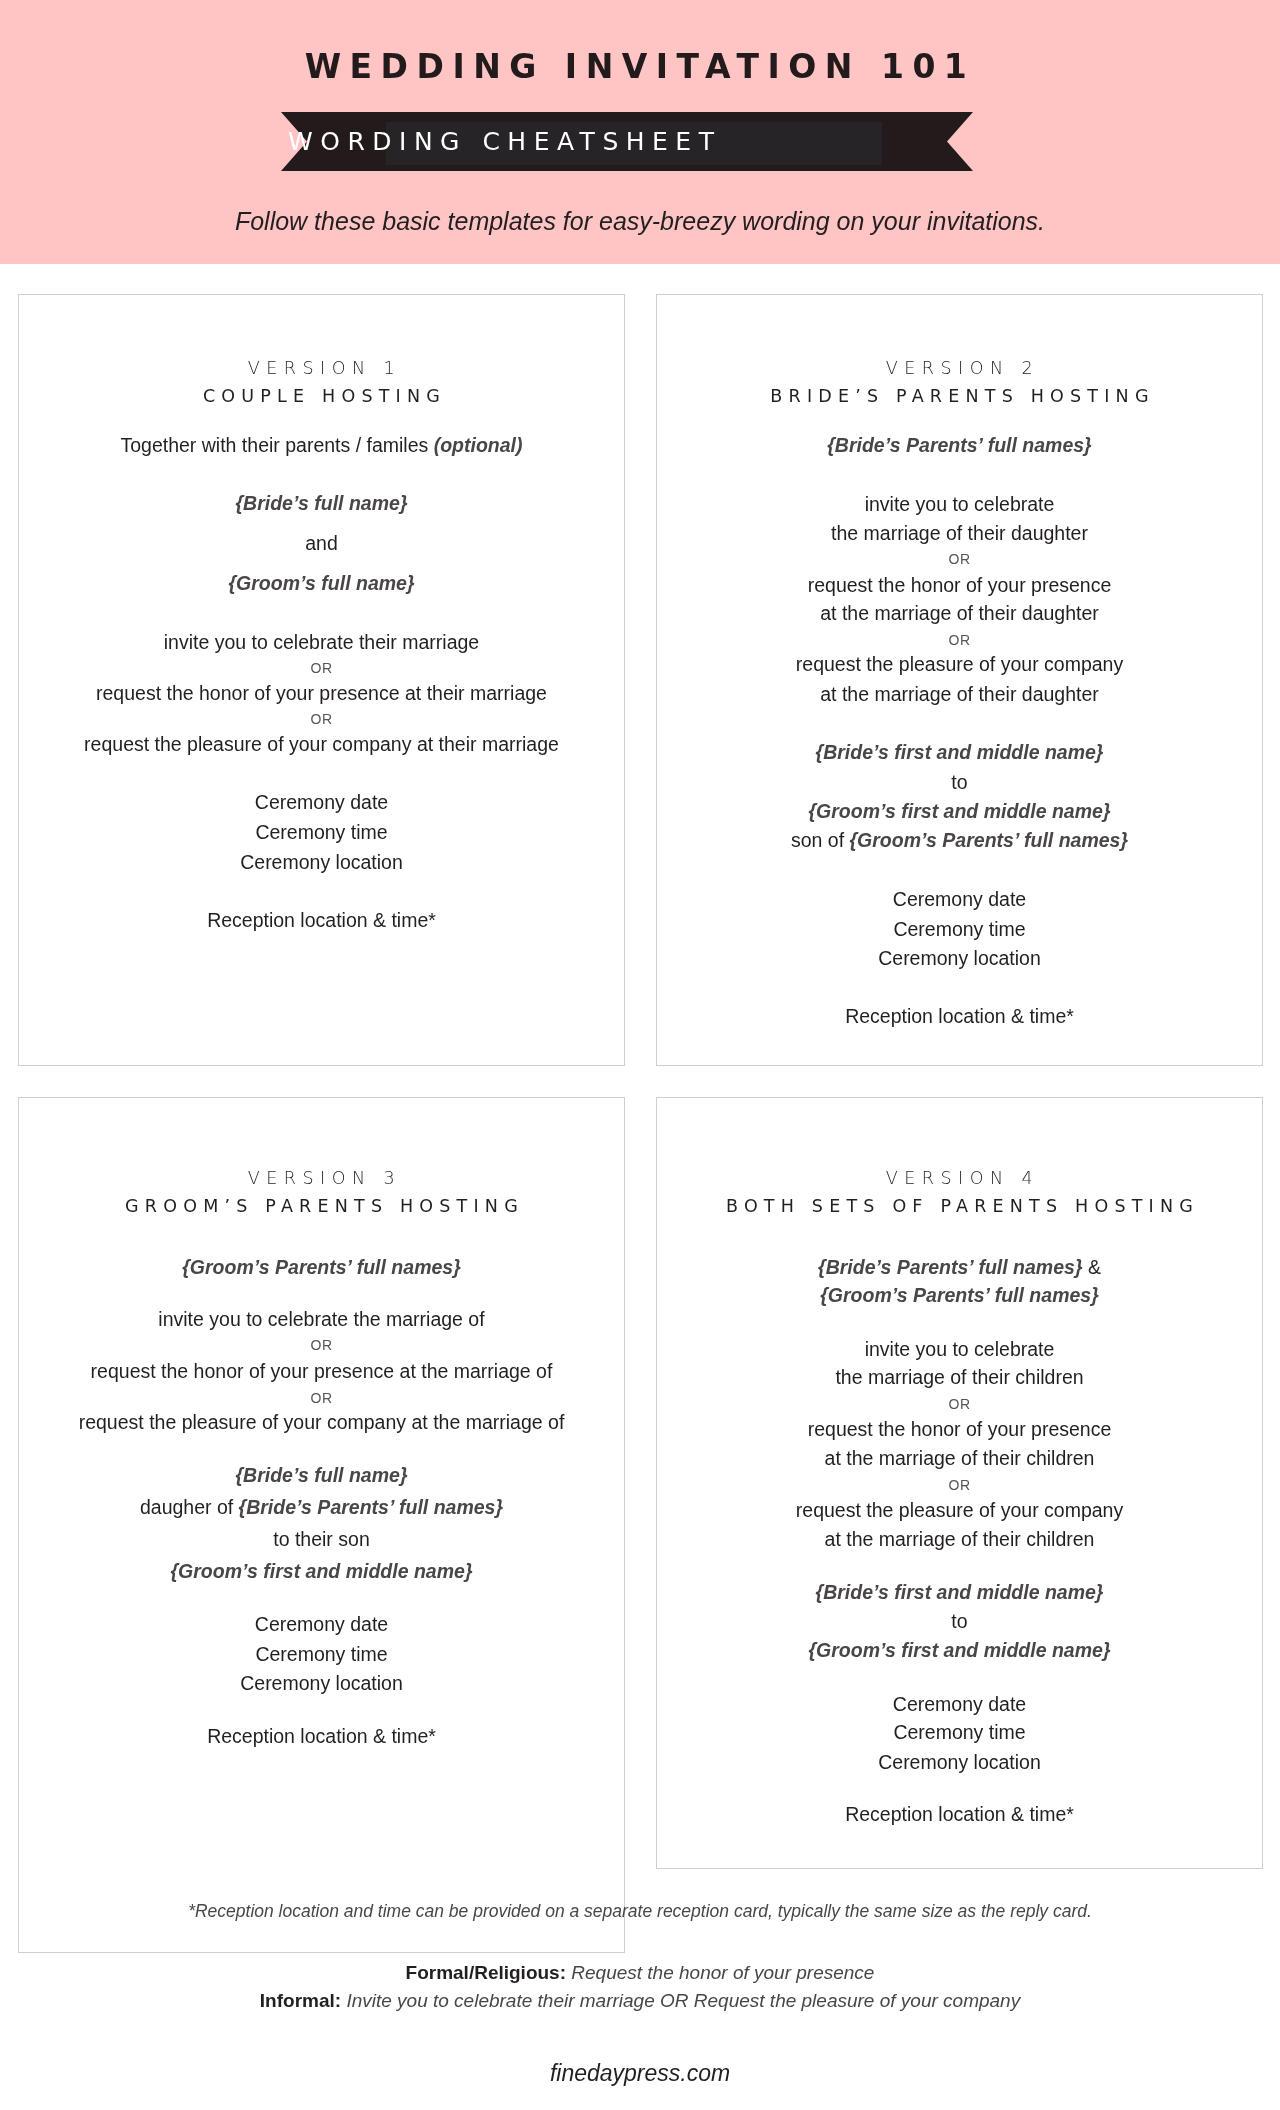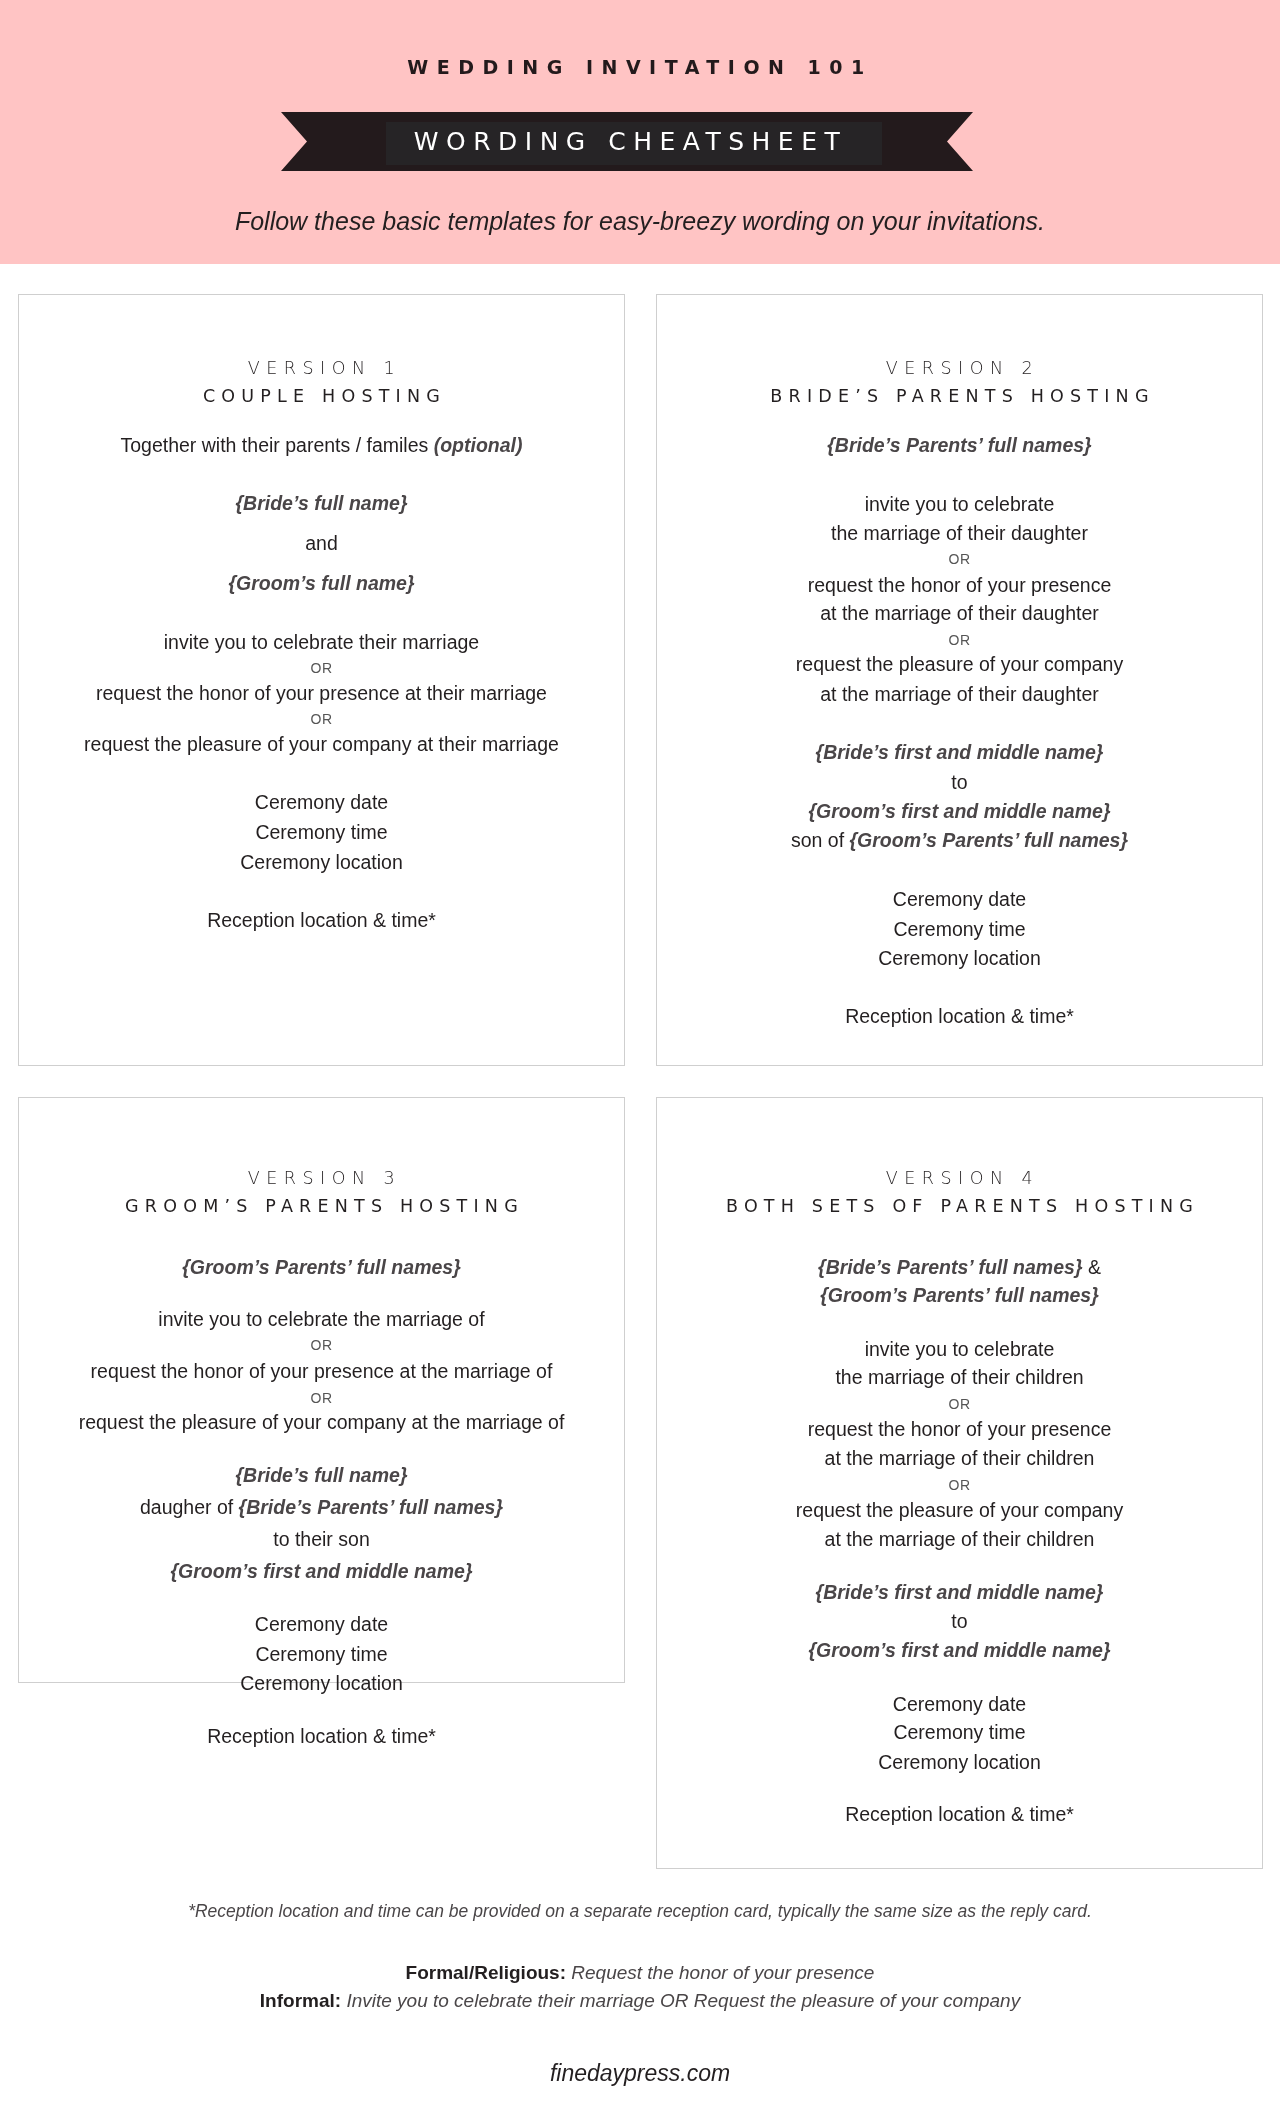--- a/index.html
+++ b/index.html
@@ -2,46 +2,46 @@
 <html><head>
 <meta charset="utf-8">
 <style>
   * { box-sizing: border-box; margin: 0; padding: 0; }
   html, body { width: 1280px; height: 2110px; background: #ffffff; overflow: hidden; }
   body { position: relative; font-family: "Liberation Sans", sans-serif; color: #231f20; }
 
   .hero { position: absolute; left: 0; top: 0; width: 1280px; height: 264px; background: #ffc4c4; }
   .hero-title {
     position: absolute; left: 0; top: 48px; width: 1280px; text-align: center;
-    font-family: "DejaVu Sans", sans-serif; font-weight: bold; font-size: 19px;
+    font-family: "DejaVu Sans", sans-serif; font-weight: bold; font-size: 33px;
     letter-spacing: 8.5px; color: #231a1c; line-height: 38px;
   }
   .ribbon { position: absolute; left: 281px; top: 112px; width: 692px; height: 59px; }
   .ribbon svg { position: absolute; left: 0; top: 0; }
   .ribbon-inner {
     position: absolute; left: 105px; top: 10px; width: 496px; height: 43px; background: #262426;
   }
   .ribbon-text {
     position: absolute; left: 0; top: 0; width: 692px; height: 45px; line-height: 60px;
-    text-align: center; color: #ffffff; font-family: "DejaVu Sans", sans-serif;
+    text-align: left; color: #ffffff; font-family: "DejaVu Sans", sans-serif;
     font-weight: normal; font-size: 25px; letter-spacing: 7.5px; padding-left: 7px;
   }
   .hero-subtitle {
     position: absolute; left: 0; top: 205px; width: 1280px; text-align: center;
     font-family: "Liberation Sans", sans-serif; font-style: italic; font-size: 25px;
     color: #231f20; line-height: 32px;
   }
 
   .card {
     position: absolute; width: 607px; background: #fff;
     border: 1.5px solid #cfcfcf;
   }
   .card.c1 { left: 18px; top: 294px; height: 772px; }
   .card.c2 { left: 656px; top: 294px; height: 772px; }
-  .card.c3 { left: 18px; top: 1097px; height: 586px; padding-left: 18px; }
+  .card.c3 { left: 18px; top: 1097px; height: 856px; padding-left: 18px; }
   .card.c4 { left: 656px; top: 1097px; height: 772px; }
 
   .ln {
     position: absolute; left: 0; width: 100%; text-align: center;
     height: 30px; line-height: 30px; font-size: 19.5px; color: #231f20;
     white-space: nowrap;
   }
   .ver {
     font-family: "DejaVu Sans", sans-serif; font-weight: 300; font-size: 17.5px;
     letter-spacing: 6.5px; padding-left: 6px; color: #231f20;

